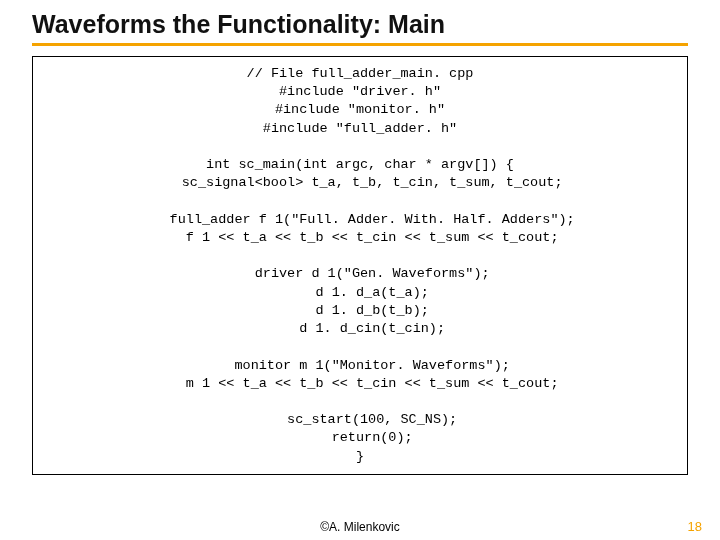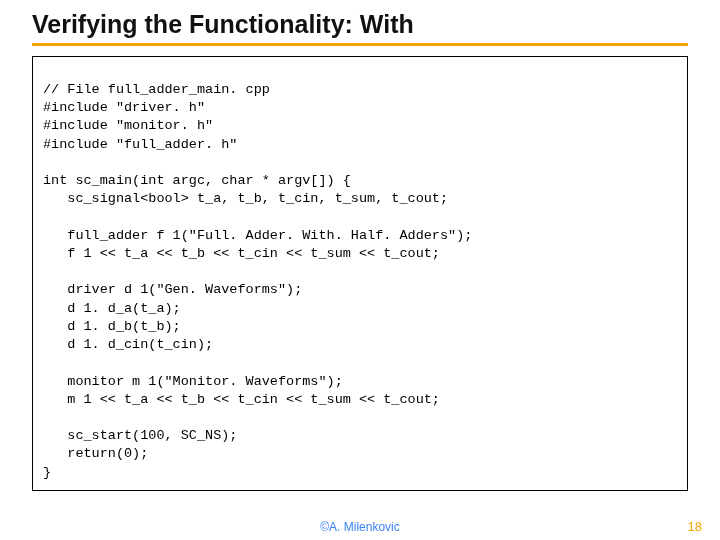--- a/index.html
+++ b/index.html
@@ -21,52 +21,53 @@
     color: #111;
     margin: 0 0 4px 0;
   }
   .underline {
     height: 3px;
     background: #f5a300;
     margin: 2px 0 10px 0;
   }
   .codebox {
     border: 1px solid #000;
-    padding: 24px 10px 8px 10px;
+    padding: 8px 10px 8px 10px;
     font-family: "Courier New", Courier, monospace;
     font-size: 13.5px;
     line-height: 1.35;
     white-space: pre;
     color: #000;
+    text-align: center;
   }
   .footer {
     position: absolute;
     bottom: 6px;
     left: 0;
     right: 0;
     text-align: center;
     font-size: 12px;
-    color: #3b82f6;
+    color: #000000;
     font-family: Arial, sans-serif;
   }
   .pagenum {
     position: absolute;
     bottom: 6px;
     right: 18px;
     font-size: 13px;
     color: #f5a300;
     font-family: Arial, sans-serif;
     margin-top: 34px;
   }
 </style>
 </head>
 <body>
 
 <div class="slide">
-  <div class="title">Verifying the Functionality: With</div>
+  <div class="title">Waveforms the Functionality: Main</div>
   <div class="underline"></div>
   <div class="codebox">// File full_adder_main. cpp
 #include "driver. h"
 #include "monitor. h"
 #include "full_adder. h"
 
 int sc_main(int argc, char * argv[]) {
    sc_signal&lt;bool&gt; t_a, t_b, t_cin, t_sum, t_cout;
 
    full_adder f 1("Full. Adder. With. Half. Adders");

